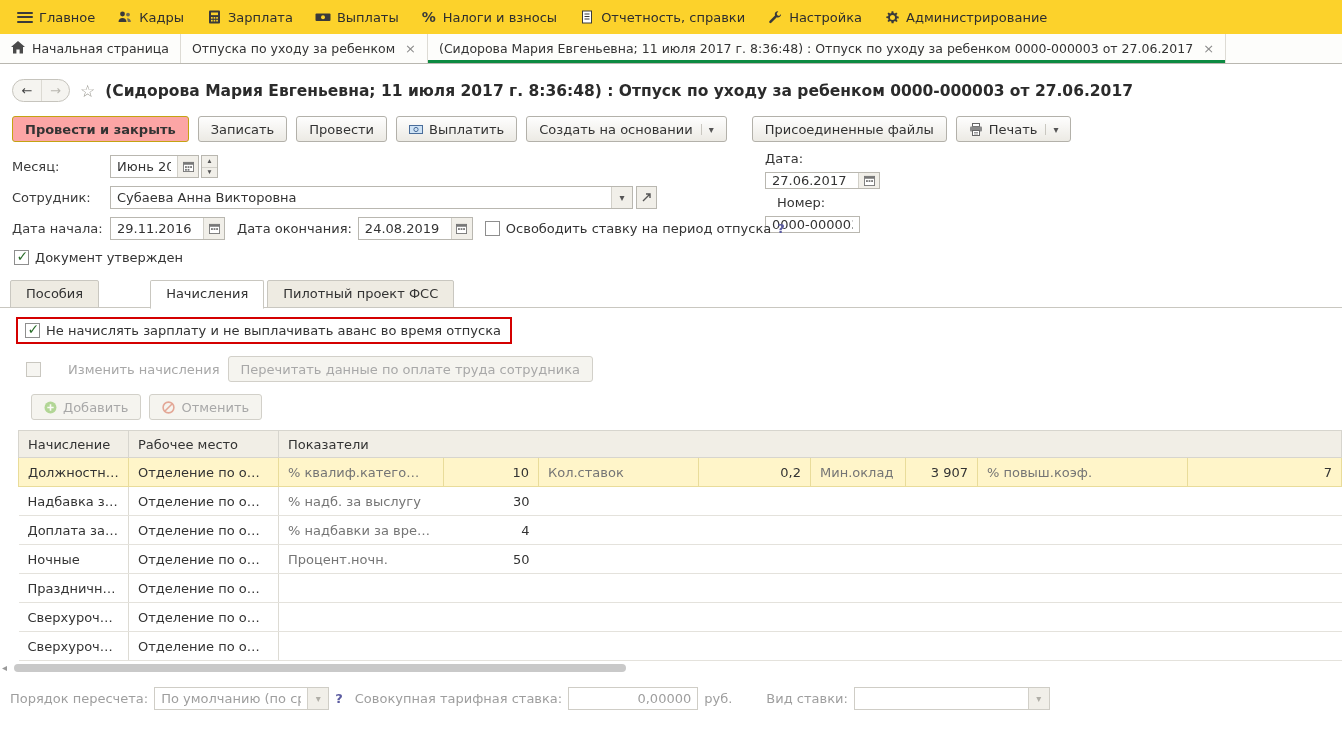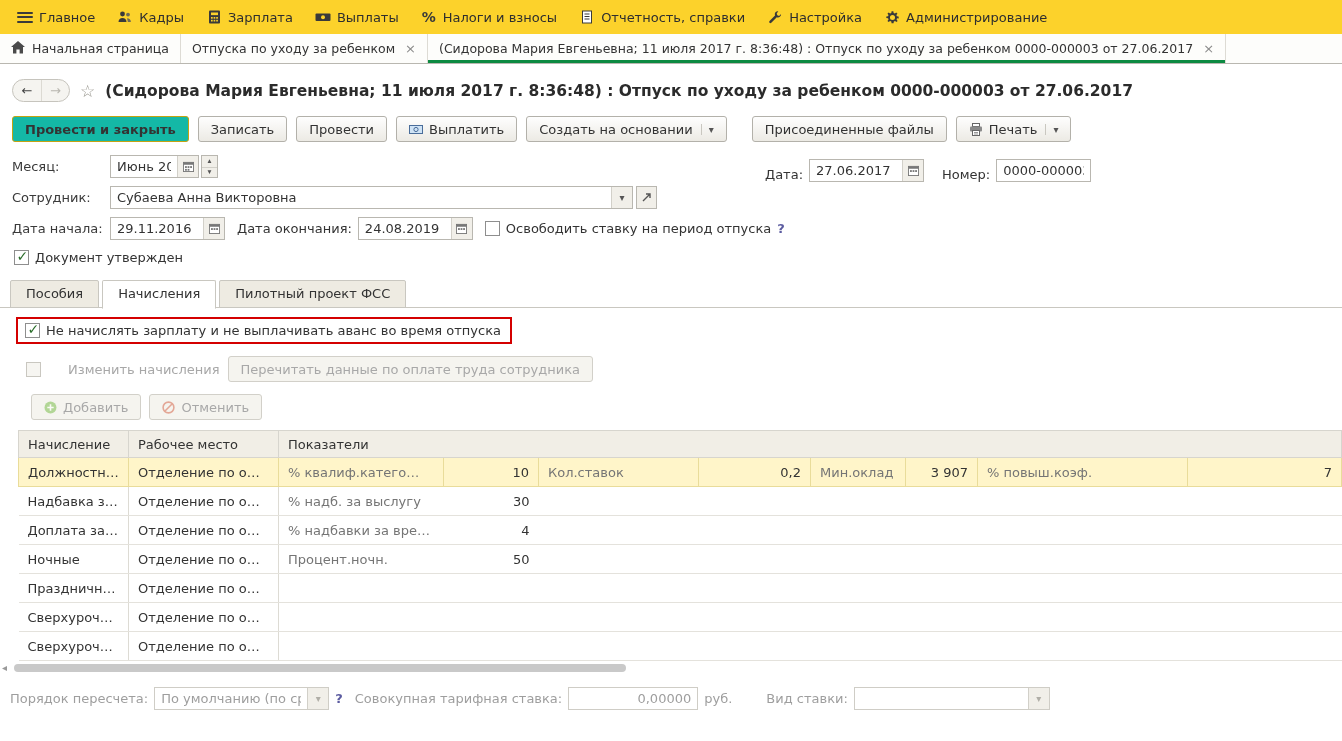--- a/index.html
+++ b/index.html
@@ -23,51 +23,51 @@
   
   .title-row { display:flex; align-items:center; gap:10px; padding:15px 14px 7px 12px; }
   .navpill { display:flex; border:1px solid #c6c4bd; border-radius:12px; background:#f5f4f0; overflow:hidden; height:23px; }
   .navpill button { border:none; background:transparent; width:28px; font-size:13px; cursor:pointer; color:#444; font-family:inherit; }
   .navpill button.dim { color:#b8b6af; border-left:1px solid #dcdad3; }
   .star { color:#9a9890; font-size:17px; cursor:pointer; }
   .doc-title { font-size:15.5px; font-weight:bold; color:#2b2b2b; white-space:nowrap; }
 
   .toolbar { display:flex; align-items:center; gap:9px; padding:7px 12px 5px; }
   .btn { height:26px; padding:0 12px; background:linear-gradient(#fefefe,#eceae4); border:1px solid #b3b1aa; border-radius:3px; font-size:13px; font-family:inherit; color:#333; display:inline-flex; align-items:center; gap:6px; cursor:pointer; white-space:nowrap; }
-  .btn.primary { background:#14b8a6; border-color:#c3a312; font-weight:bold; }
+  .btn.primary { background:#fca5a5; border-color:#c3a312; font-weight:bold; }
   .btn .split { color:#555; font-size:10px; padding-left:7px; margin-left:2px; border-left:1px solid #c9c7c0; }
   .btn.disabled { color:#a8a8a8; background:#f5f4ef; border-color:#d2d0c9; cursor:default; }
 
   
   .form { padding:4px 12px 0; }
   .frow { display:flex; align-items:center; min-height:31px; position:relative; }
   .lblcol { width:98px; flex:none; color:#3a3a3a; }
   .field { display:inline-flex; align-items:stretch; height:23px; border:1px solid #b9b7b0; background:#fff; }
   .field input { border:none; outline:none; font:inherit; padding:0 6px; width:100%; color:#333; background:transparent; }
   .inbtn { width:21px; border:none; border-left:1px solid #d2d0c9; background:#f1efe9; display:flex; align-items:center; justify-content:center; cursor:pointer; font-size:10px; color:#555; flex:none; font-family:inherit; }
   .spinner { display:inline-flex; flex-direction:column; margin-left:2px; border:1px solid #b9b7b0; height:23px; }
   .spinner button { border:none; background:#f1efe9; width:15px; height:50%; font-size:6.5px; color:#555; cursor:pointer; line-height:1; padding:0; }
   .spinner button + button { border-top:1px solid #d2d0c9; }
   .sqbtn { width:21px; height:23px; margin-left:3px; border:1px solid #b9b7b0; background:#f1efe9; display:inline-flex; align-items:center; justify-content:center; cursor:pointer; }
   .w-month input { width:66px; }
   .w-date input { width:92px; }
   .w-emp { width:523px;justify-content:flex-end; }
   .w-num input { width:93px; }
-  .rightgrp { position:absolute; left:753px; top:0; display:flex; align-items:flex-end; height:31px; gap:6px; }
+  .rightgrp { position:absolute; left:753px; top:0; display:flex; align-items:flex-start; height:31px; gap:6px;flex-direction:column; }
   .cbx { width:15px; height:15px; border:1px solid #8e8e8e; background:#fff; position:relative; flex:none; cursor:pointer; }
   .cbx.checked::after { content:"✓"; position:absolute; left:1.5px; top:-3px; font-size:14px; font-weight:bold; color:#2b6e2b; }
   .cbx.dis { border-color:#c9c7c0; background:#f6f5f1; }
   .help { color:#5b5ba0; font-weight:bold; cursor:pointer; }
   .cb-label { margin-left:6px; }
 
   
   .doc-tabs { display:flex; margin:9px 0 0 10px; position:relative; }
   .doc-tabs::after { content:""; position:absolute; left:-10px; right:-12px; bottom:0; border-bottom:1px solid #c9c7c0; }
   .dtab { padding:5px 15px 6px; border:1px solid #c9c7c0; background:#eeebe2; margin-right:3px; cursor:pointer; position:relative; border-radius:2px 2px 0 0; }
-  .dtab.active { background:#fff; z-index:2; border-bottom:1px solid #fff; margin-bottom:-1px; }
+  .dtab.active { background:#fff; z-index:2; border-bottom:1px solid #fff; margin-bottom:-1px;margin-left:48px; }
 
   
   .redbox { display:inline-flex; align-items:center; margin:9px 0 6px 16px; padding:4px 9px 4px 7px; border:2px solid #d40000; }
   .ctl-row { display:flex; align-items:center; gap:8px; margin:6px 0 0 26px; }
   .dis-text { color:#a8a8a8; margin-left:19px; }
   .ctl-row2 { display:flex; align-items:center; gap:8px; margin:12px 0 0 31px; }
   .btn .icn { display:inline-flex; opacity:.55; }
 
   
   .grid { border-collapse:collapse; table-layout:fixed; width:1324px; margin:10px 0 0 18px; font-size:13px; }

